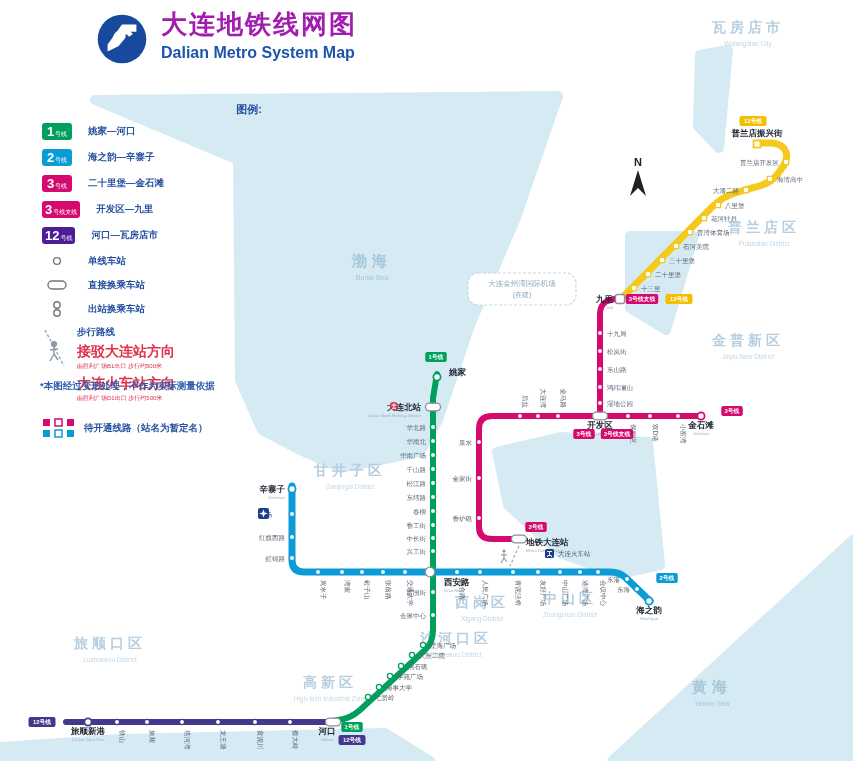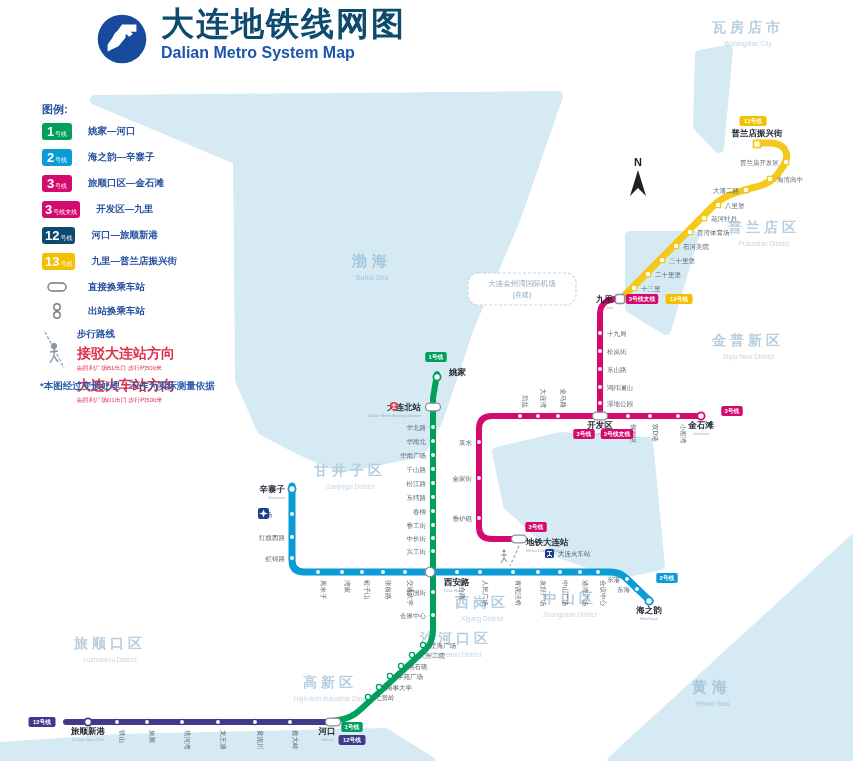--- a/index.html
+++ b/index.html
@@ -3,25 +3,25 @@
 <meta charset="utf-8">
 <style>
   html,body{margin:0;padding:0;background:#eef6fb;}
   #stage{position:relative;width:853px;height:761px;background:#ffffff;overflow:hidden;
          font-family:"Liberation Sans",sans-serif;}
   #map-svg{position:absolute;left:0;top:0;}
   
   #header{position:absolute;left:95px;top:6px;display:flex;align-items:flex-start;z-index:5;}
   #logo{width:54px;height:54px;margin-top:6px;}
   #titles{margin-left:12px;}
-  #title-zh{font-size:33px;font-weight:bold;color:#0c4a6e;letter-spacing:2px;line-height:36px;}
+  #title-zh{font-size:26px;font-weight:bold;color:#a21caf;letter-spacing:2px;line-height:36px;}
   #title-en{font-size:16px;font-weight:bold;color:#1d55ab;margin-top:2px;}
   
   #legend{position:absolute;left:42px;top:102px;width:220px;z-index:5;color:#25509f;}
-  #legend-title{font-size:11px;font-weight:bold;margin-bottom:6px;}
+  #legend-title{font-size:11px;font-weight:bold;margin-bottom:6px;text-align:right;}
   .lg-row{display:flex;align-items:center;margin-bottom:9px;height:17px;}
   .lg-chip{min-width:30px;height:17px;border-radius:3px;color:#fff;display:flex;align-items:baseline;
            justify-content:center;padding:0 3px;box-sizing:border-box;}
   .lg-chip b{font-size:13px;line-height:17px;}
   .lg-chip i{font-style:normal;font-size:6px;line-height:17px;margin-left:1px;}
   .lg-desc{font-size:9.5px;font-weight:bold;margin-left:16px;white-space:nowrap;}
   .sym-row{display:flex;align-items:center;margin:10px 0;height:14px;}
   .sym-box{width:30px;display:flex;justify-content:center;}
   #walk-block{display:flex;margin-top:8px;}
   #walk-texts{margin-left:9px;}
@@ -520,45 +520,46 @@
             <b>2</b>
             <i>号线</i>
           </span>
      <span class="lg-desc">海之韵—辛寨子</span>
         </div>
         <div class="lg-row">
           <span class="lg-chip" style="background:#d50a6e">
             <b>3</b>
             <i>号线</i>
           </span>
-     <span class="lg-desc">旅顺口区—金石滩</span>
+     <span class="lg-desc">二十里堡—金石滩</span>
         </div>
         <div class="lg-row">
           <span class="lg-chip" style="background:#d50a6e">
             <b>3</b>
             <i>号线支线</i>
           </span>
      <span class="lg-desc">开发区—九里</span>
         </div>
         <div class="lg-row">
-          <span class="lg-chip" style="background:#0c4a6e">
+          <span class="lg-chip" style="background:#4c1d95">
             <b>12</b>
             <i>号线</i>
           </span>
-     <span class="lg-desc">河口—旅顺新港</span>
-        </div>
-        <div class="lg-row">
-          <span class="lg-chip" style="background:#f3c000">
-            <b>13</b>
-            <i>号线</i>
-          </span>
-     <span class="lg-desc">九里—普兰店振兴街</span>
+     <span class="lg-desc">河口—瓦房店市</span>
         </div>
       </div>
     <div id="legend-symbols">
+        <div class="sym-row">
+          <span class="sym-box">
+            <svg width="16" height="12">
+              <circle cx="8" cy="6" r="3.4" fill="#fff" stroke="#777" stroke-width="1.4"></circle>
+            </svg>
+          </span>
+    <span class="lg-desc">单线车站</span>
+        </div>
         <div class="sym-row">
           <span class="sym-box">
             <svg width="22" height="12">
               <rect x="2" y="2" width="18" height="8" rx="4" fill="#fff" stroke="#777" stroke-width="1.4"></rect>
             </svg>
           </span>
     <span class="lg-desc">直接换乘车站</span>
         </div>
         <div class="sym-row">
           <span class="sym-box">
@@ -588,16 +589,27 @@
               <div class="walk-dir">接驳大连站方向</div>
     <div class="walk-detail">由胜利广场B1出口 步行约500米</div>
             </div>
             <div>
               <div class="walk-dir">大连火车站方向</div>
     <div class="walk-detail">由胜利广场D1出口 步行约500米</div>
             </div>
           </div>
       </div>
     </div>
+    <div id="future-row">
+      <svg width="34" height="22" viewBox="0 0 34 22">
+        <rect x="1" y="2" width="7" height="7" fill="#d50a6e"></rect>
+        <rect x="13" y="2" width="7" height="7" fill="none" stroke="#d50a6e" stroke-width="1.5"></rect>
+        <rect x="25" y="2" width="7" height="7" fill="#d50a6e"></rect>
+        <rect x="1" y="13" width="7" height="7" fill="#0b9cd8"></rect>
+        <rect x="13" y="13" width="7" height="7" fill="none" stroke="#0b9cd8" stroke-width="1.5"></rect>
+        <rect x="25" y="13" width="7" height="7" fill="#0b9cd8"></rect>
+      </svg>
+      <span id="future-label">待开通线路（站名为暂定名）</span>
+    </div>
   </div>
 
   <div id="map-note">*本图经过变形处理，不作为实际测量依据</div>
 </div>
 
 </body></html>

